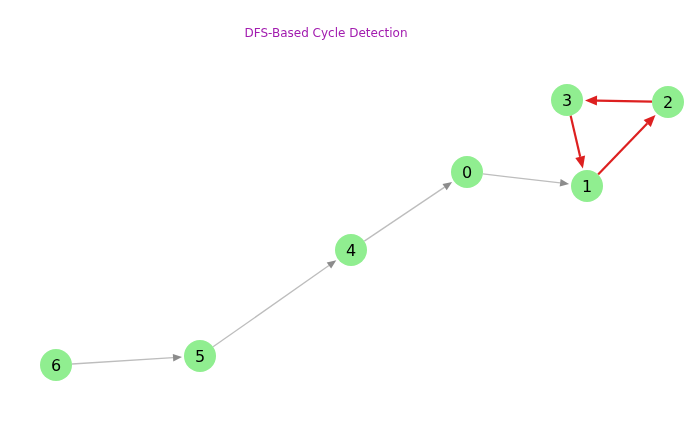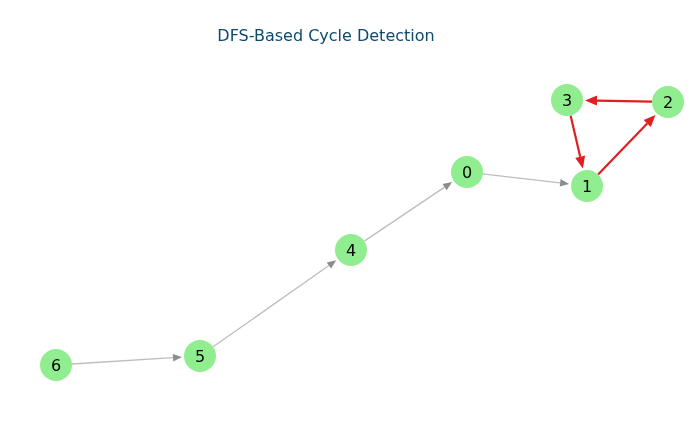--- a/index.html
+++ b/index.html
@@ -13,22 +13,22 @@
     width: 700px;
     height: 421px;
     background: #ffffff;
     overflow: hidden;
   }
   .chart-title {
     position: absolute;
     top: 26px;
     left: 326px;
     transform: translateX(-50%);
-    font-size: 16px;
-    color: #0c4a6e;
+    font-size: 12px;
+    color: #a21caf;
     white-space: nowrap;
   }
   svg.graph {
     position: absolute;
     top: 0;
     left: 0;
   }
   svg text.node-label {
     font-family: "DejaVu Sans", "Liberation Sans", sans-serif;
     font-size: 16px;

